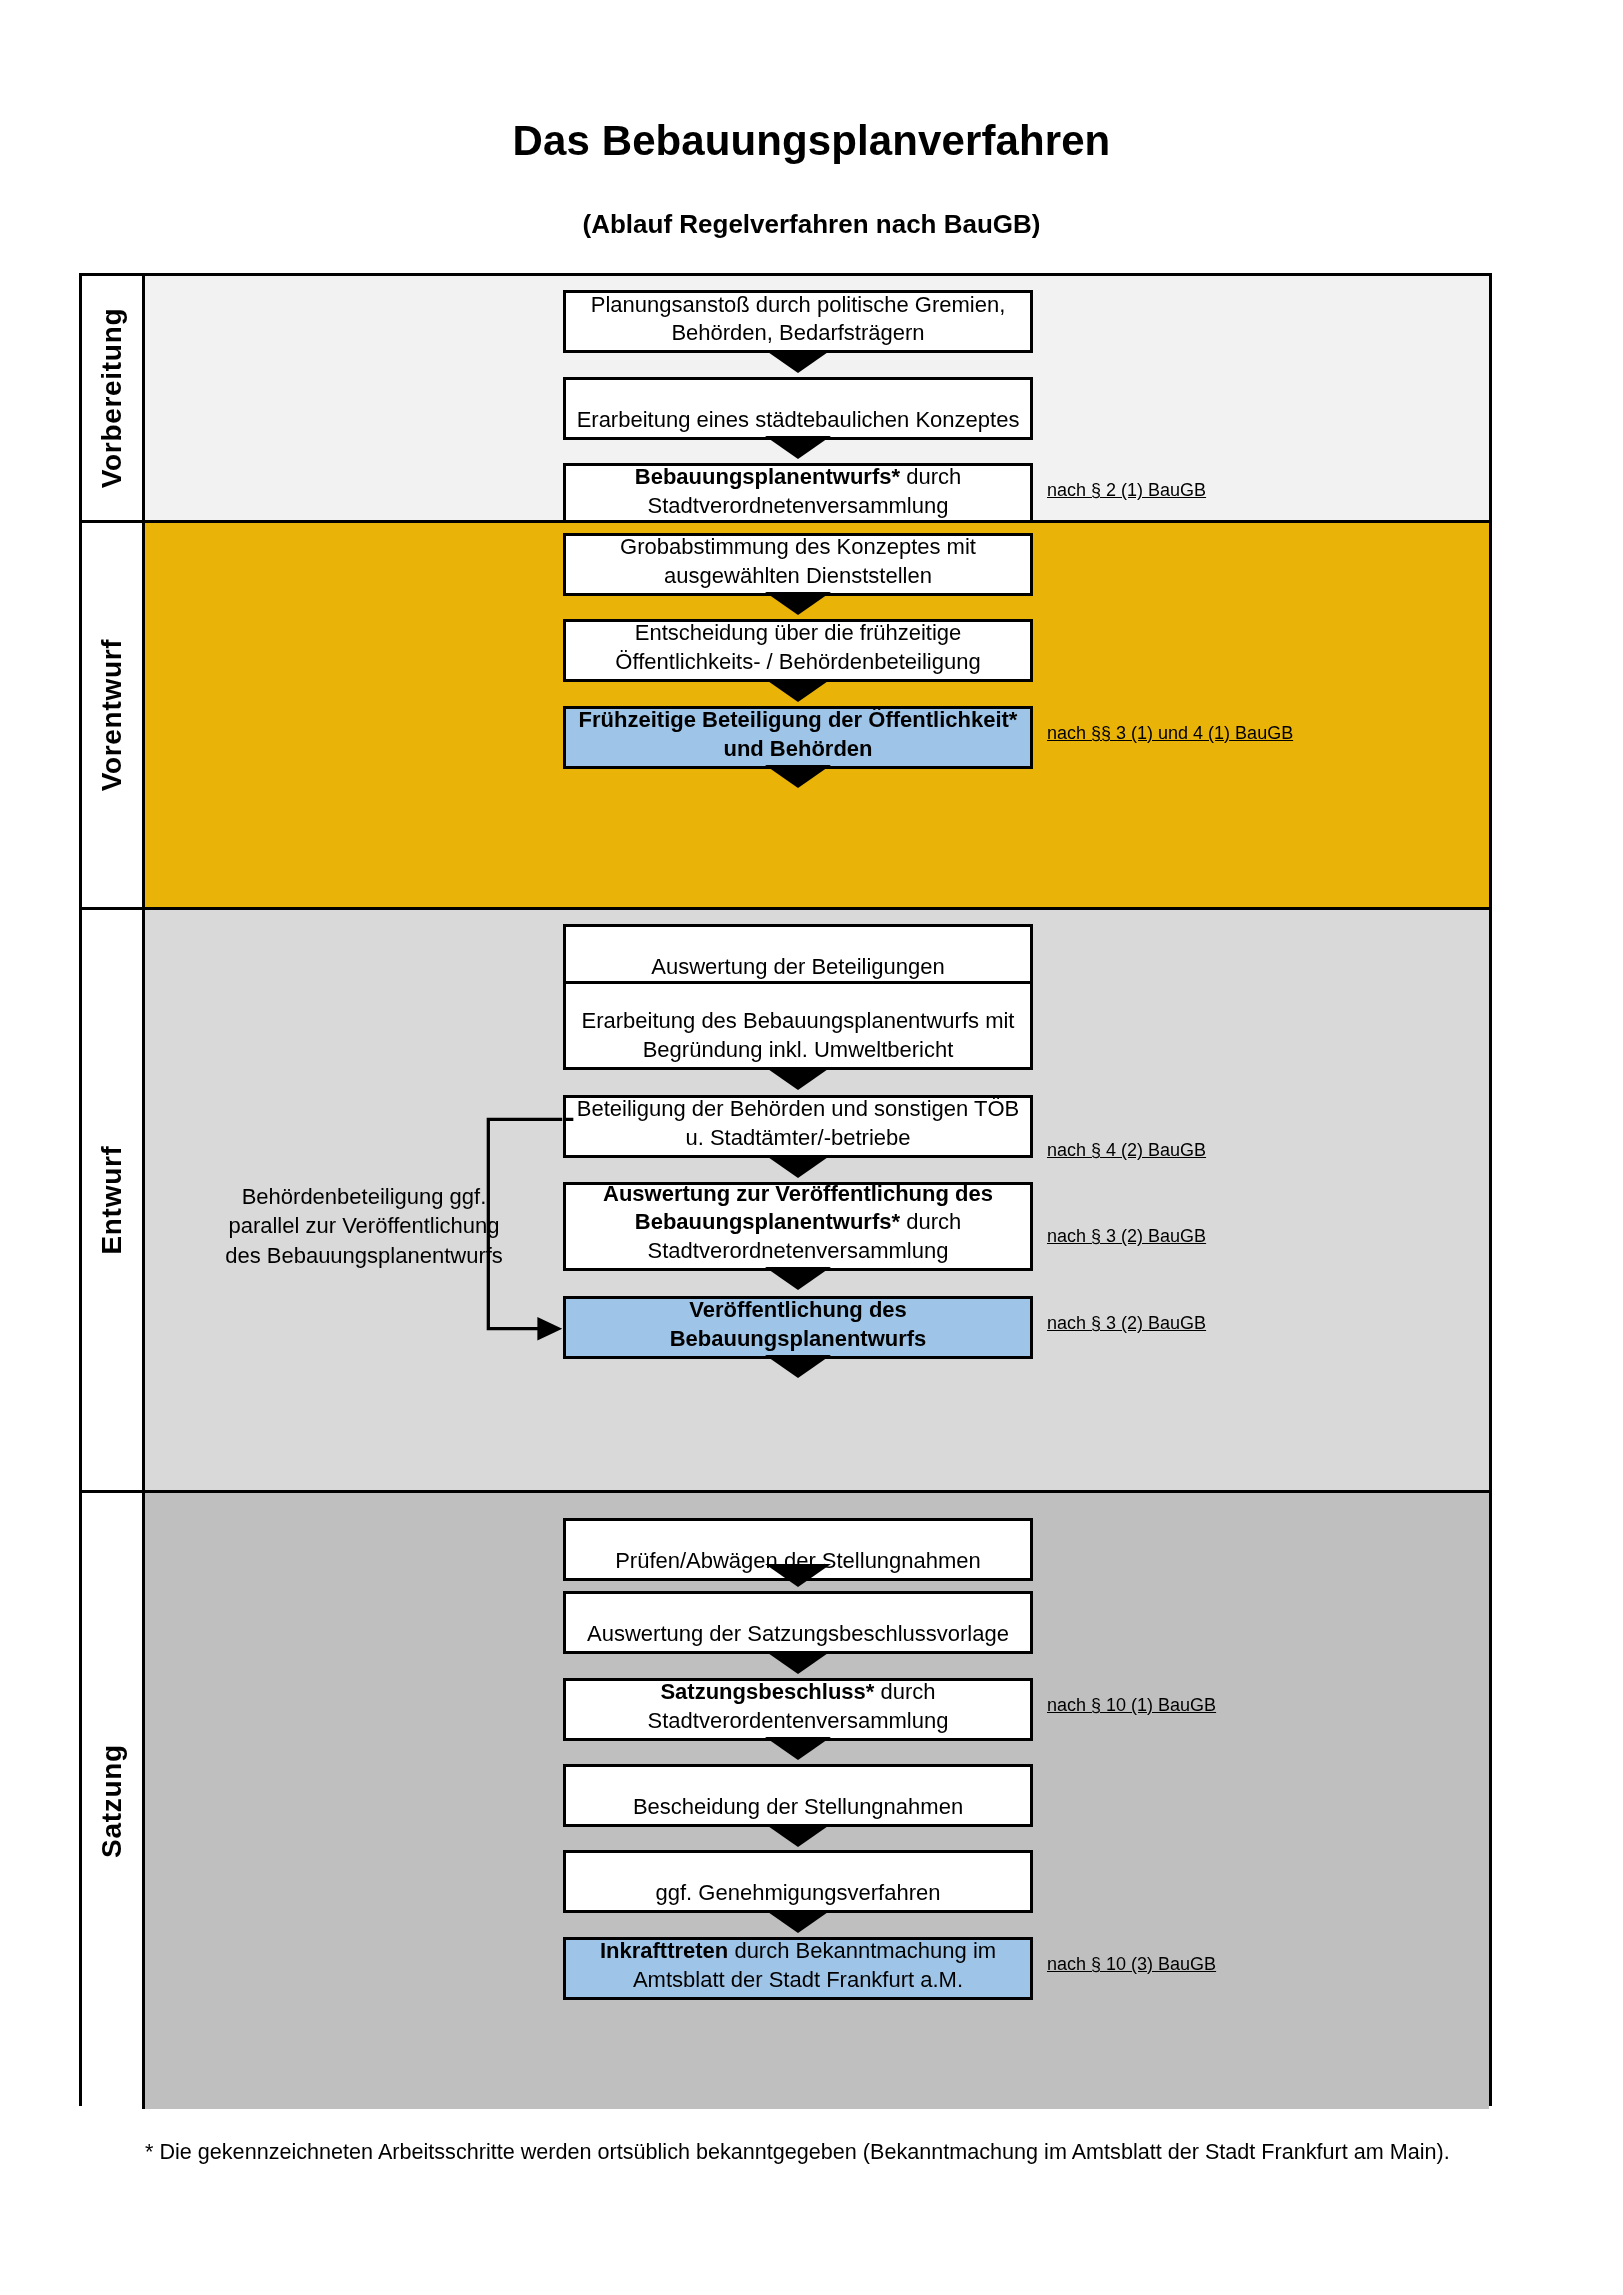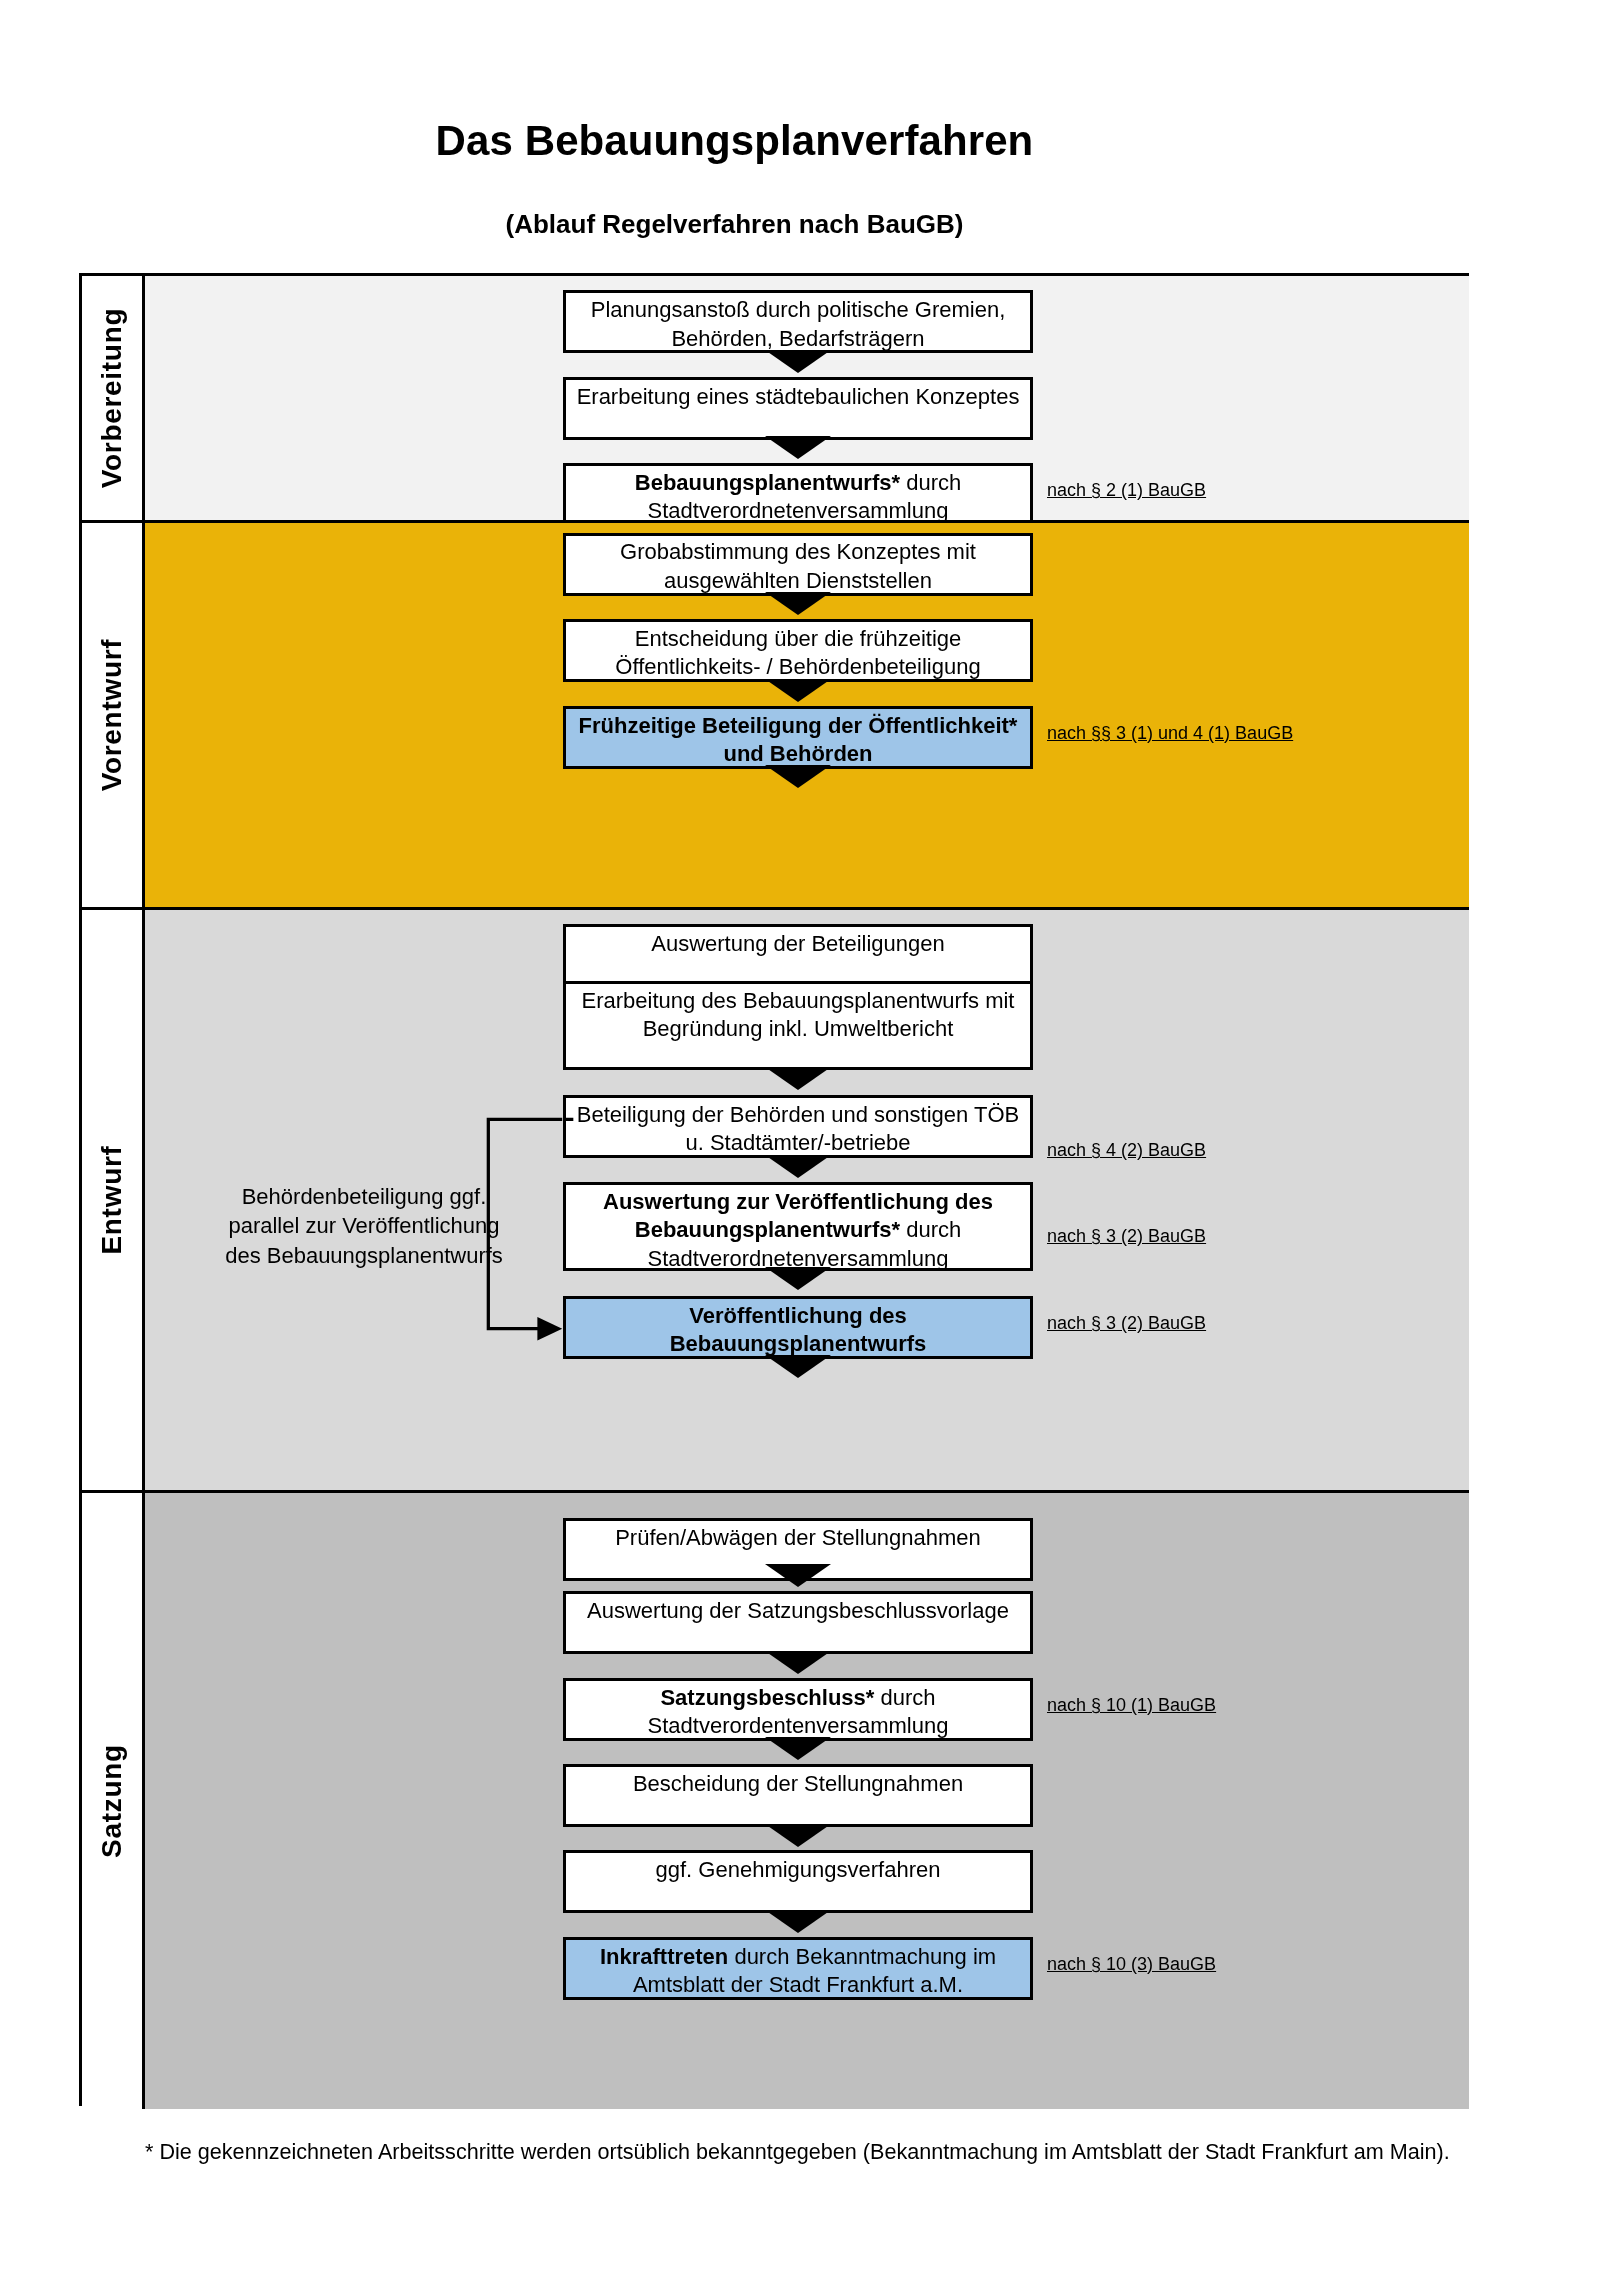--- a/index.html
+++ b/index.html
@@ -3,21 +3,21 @@
 <meta charset="utf-8">
 <title>Das Bebauungsplanverfahren</title>
 <style>
   html,body{margin:0;padding:0;background:#ffffff;}
   body{
     width:1623px;height:2295px;
     font-family:"Liberation Sans","DejaVu Sans",sans-serif;
     color:#000;
     -webkit-font-smoothing:antialiased;
   }
-  .page{position:relative;width:1469px;height:2295px;overflow:hidden;}
+  .page{position:relative;width:1623px;height:2295px;overflow:hidden;}
 
   
   .title{
     position:absolute;left:0;right:0;top:117px;
     text-align:center;font-size:42px;font-weight:bold;letter-spacing:0.1px;
   }
   .subtitle{
     position:absolute;left:0;right:0;top:209px;
     text-align:center;font-size:26px;font-weight:bold;
   }
@@ -50,21 +50,21 @@
   }
   .phase-body{flex:1 1 auto;position:relative;box-sizing:border-box;}
 
   
   .fbox{
     position:absolute;
     left:418px;width:470px;
     border:3.3px solid #000;
     box-sizing:border-box;
     background:#ffffff;
-    display:flex;align-items:flex-start;justify-content:center;
+    display:flex;align-items:flex-end;justify-content:center;
     text-align:center;
     font-size:22px;line-height:1.30;
     padding:2.6px 6.5px;
   }
   .fbox.blue{background:#9ec5e8;}
   .fbox b{font-weight:bold;}
 
   
   .arrow{
     position:absolute;

